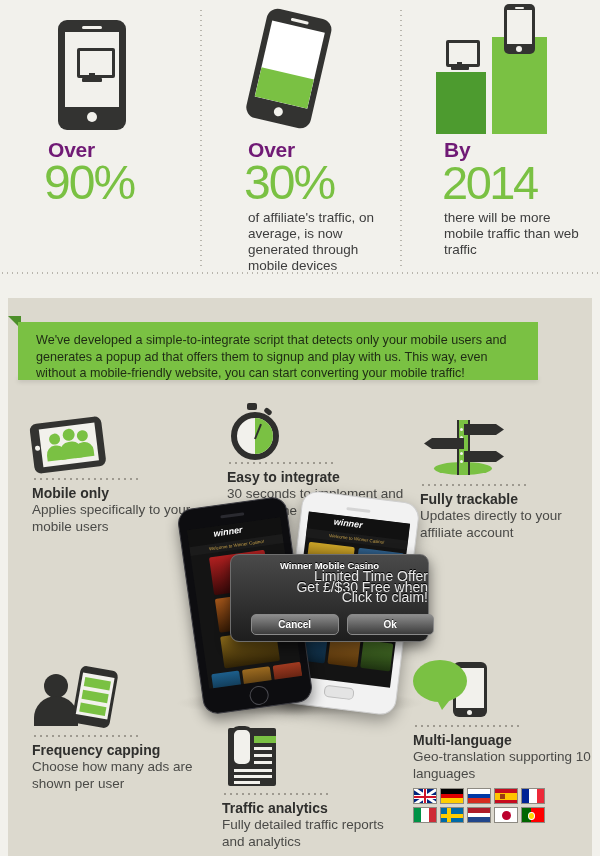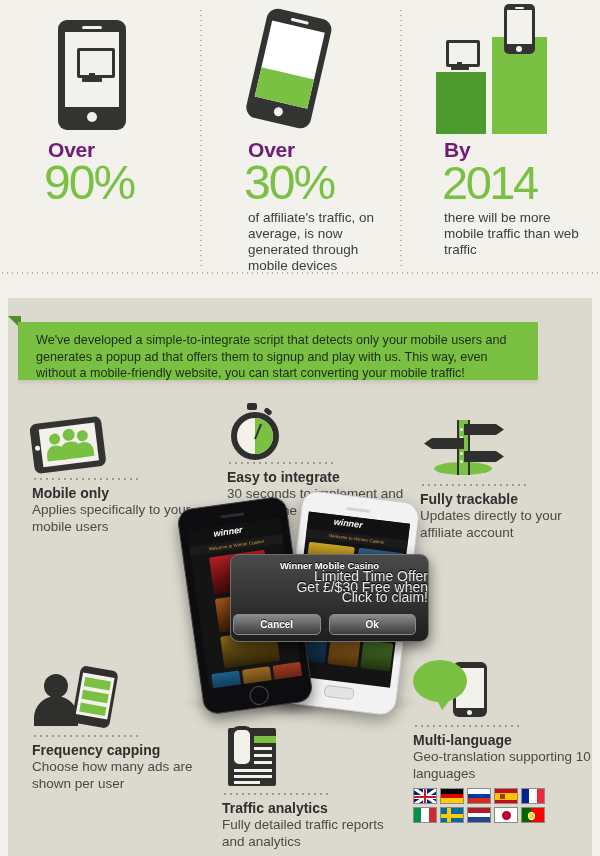--- a/index.html
+++ b/index.html
@@ -185,21 +185,21 @@
      color:#c8a24a;font-size:4.5px;text-align:center;line-height:9px;}
   .tiles{position:absolute;left:2px;top:28px;width:100%;}
   .tile{position:absolute;border-radius:2px;}
 
   .popup{position:absolute;left:62px;top:62px;width:197px;height:86px;
      background:linear-gradient(#4a4a4a,#1d1d1d);border:1px solid #6e6e6e;border-radius:9px;
      box-shadow:0 5px 14px rgba(0,0,0,.55);}
   .pp-title{color:#fff;font-size:9.5px;font-weight:bold;text-align:center;margin-top:5px;
      text-shadow:0 -1px 0 #000;}
   .pp-line{color:#e8e8e8;font-size:14px;text-align:right;line-height:10.5px;text-shadow:0 -1px 0 #000;}
-  .pp-btns{position:absolute;left:2px;bottom:6px;width:183px;display:flex;gap:8px;}
+  .pp-btns{position:absolute;left:20px;bottom:6px;width:183px;display:flex;gap:8px;}
   .pp-btn{flex:1;height:19px;border-radius:5px;border:1px solid #8a8a8a;
      background:linear-gradient(#8c8c8c,#3c3c3c);color:#fff;font-size:10px;font-weight:bold;
      text-align:center;line-height:19px;text-shadow:0 -1px 0 rgba(0,0,0,.7);}
 </style>
 </head>
 <body>
 
 <div class="page">
 
   <div class="stats">

